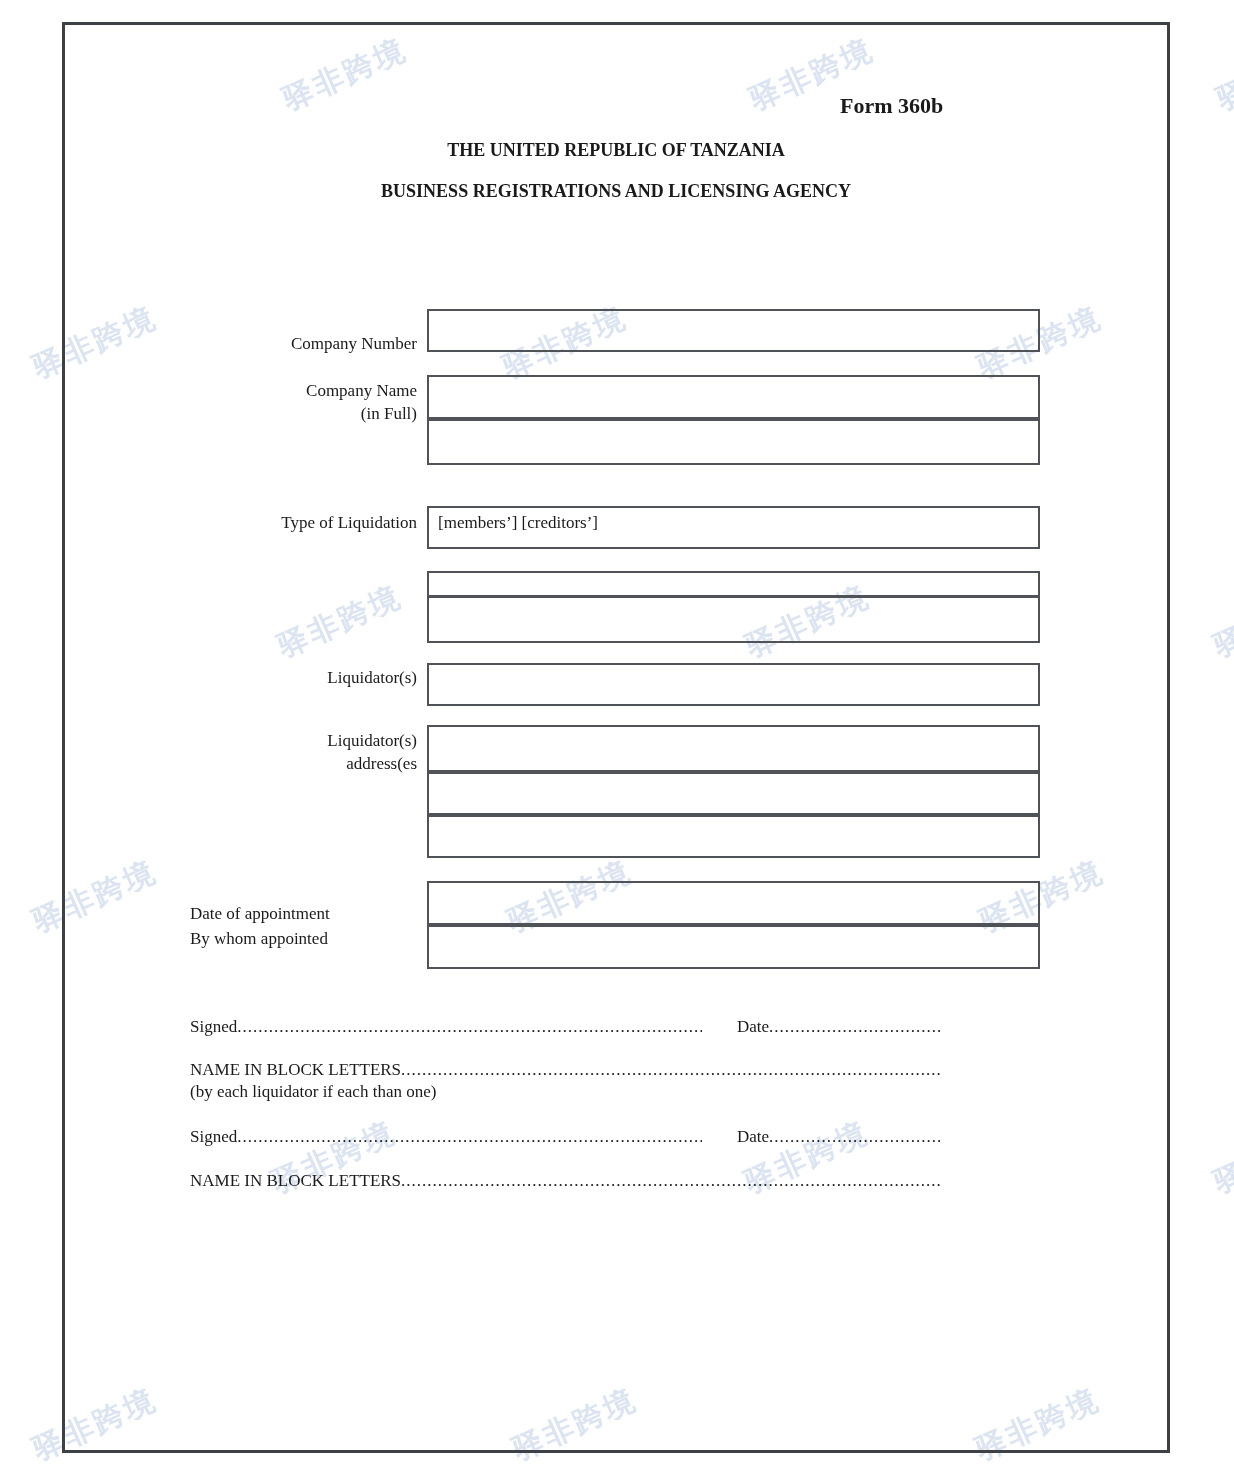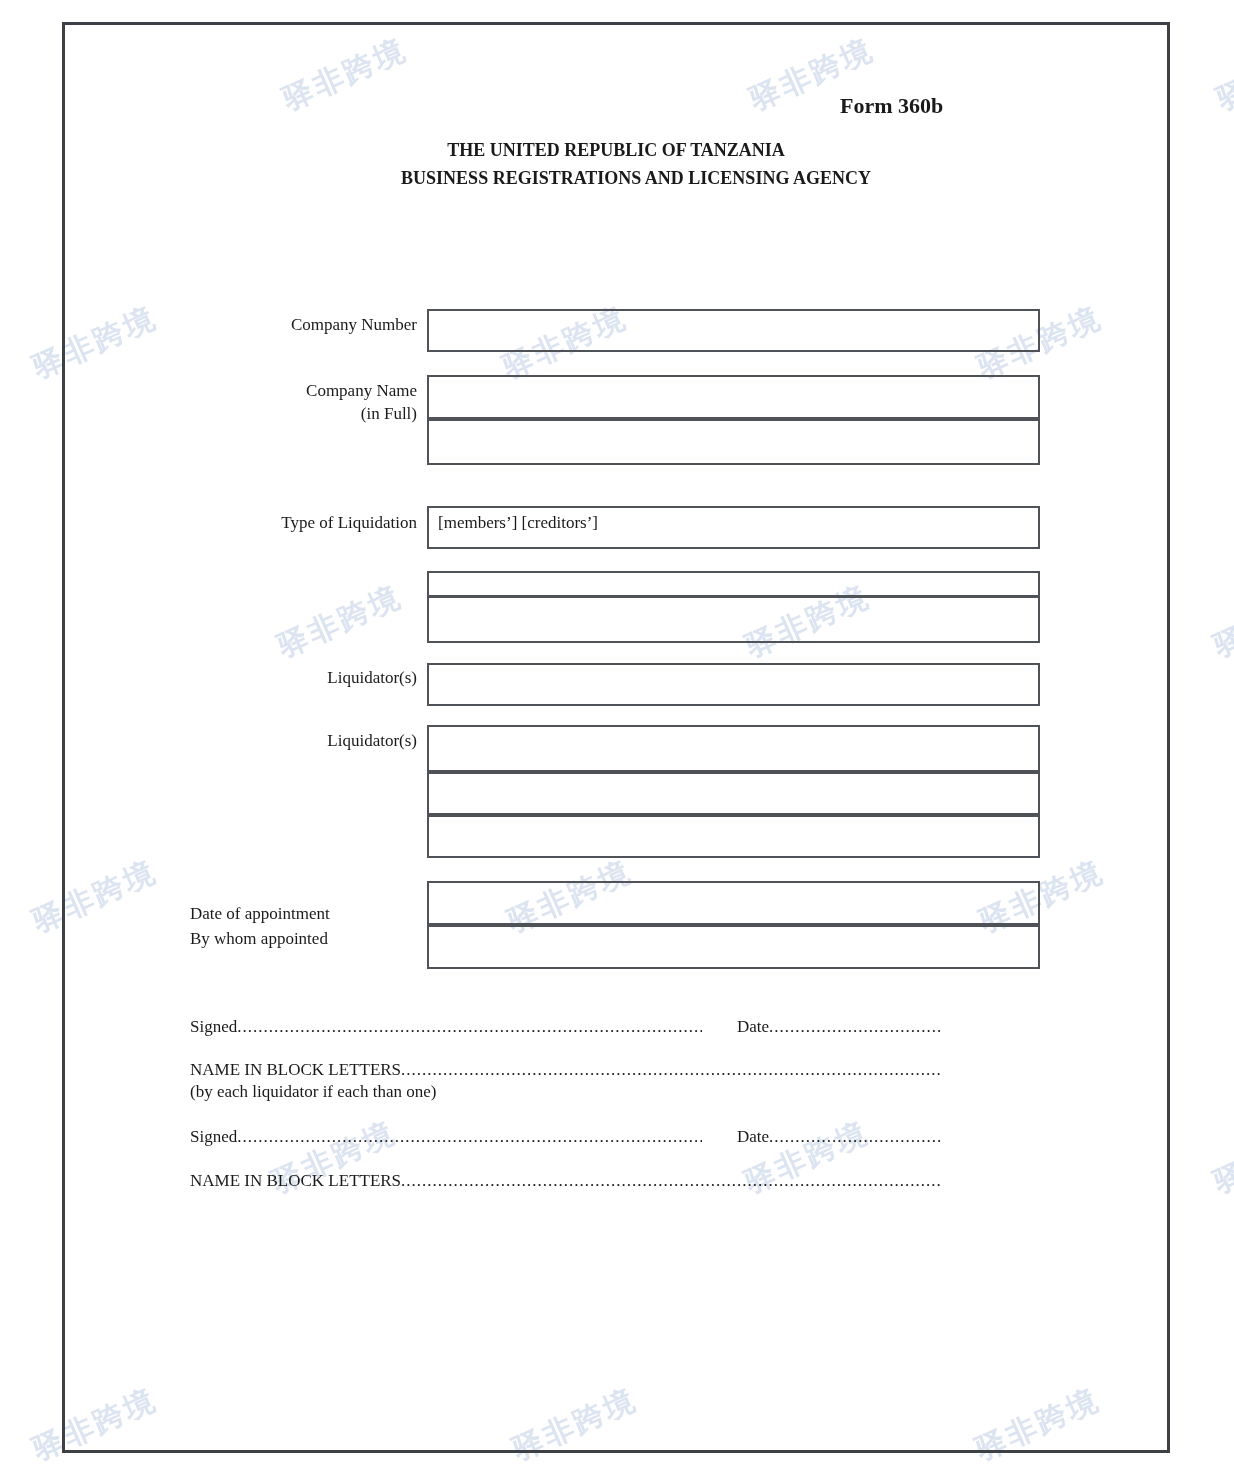--- a/index.html
+++ b/index.html
@@ -53,23 +53,23 @@
       <span class="wm" style="left: 1276px; top: 1158px; color: rgb(219, 228, 240); transform: translate(-50%, -50%) rotate(-24deg);">驿非跨境</span>
       <span class="wm" style="left: 95px; top: 1425px; color: rgb(219, 228, 240); transform: translate(-50%, -50%) rotate(-24deg);">驿非跨境</span>
       <span class="wm" style="left: 575px; top: 1425px; color: rgb(219, 228, 240); transform: translate(-50%, -50%) rotate(-24deg);">驿非跨境</span>
       <span class="wm" style="left: 1038px; top: 1425px; color: rgb(219, 228, 240); transform: translate(-50%, -50%) rotate(-24deg);">驿非跨境</span>
     </div>
 
   <div class="frame"></div>
 
   <div class="form-code">Form 360b</div>
   <div class="hdr-center" style="top:140px;">THE UNITED REPUBLIC OF TANZANIA</div>
-  <div class="hdr-center" style="top:168px;padding-left:20px;">BUSINESS REGISTRATIONS AND LICENSING AGENCY</div>
+  <div class="hdr-center" style="top:181px;">BUSINESS REGISTRATIONS AND LICENSING AGENCY</div>
 
-  <div class="lblr" style="top:313px;">Company Number</div>
+  <div class="lblr" style="top:332px;">Company Number</div>
   <div class="box" style="top:309px;height:43px;">
     <span class="val"></span>
   </div>
 
   <div class="lblr" style="top:379px;">
     <div>Company Name</div>
     <div>(in Full)</div>
   </div>
   <div class="box" style="top:375px;height:44px;">
     <span class="val"></span>
@@ -92,20 +92,21 @@
 
   <div class="lblr" style="top:666px;">
     <div>Liquidator(s)</div>
   </div>
   <div class="box" style="top:663px;height:43px;">
     <span class="val"></span>
   </div>
 
   <div class="lblr" style="top:729px;">
     <div>Liquidator(s)</div>
+    <div>address(es</div>
   </div>
   <div class="box" style="top:725px;height:47px;">
     <span class="val"></span>
   </div>
   <div class="box" style="top:772px;height:43px;">
     <span class="val"></span>
   </div>
   <div class="box" style="top:815px;height:43px;">
     <span class="val"></span>
   </div>

